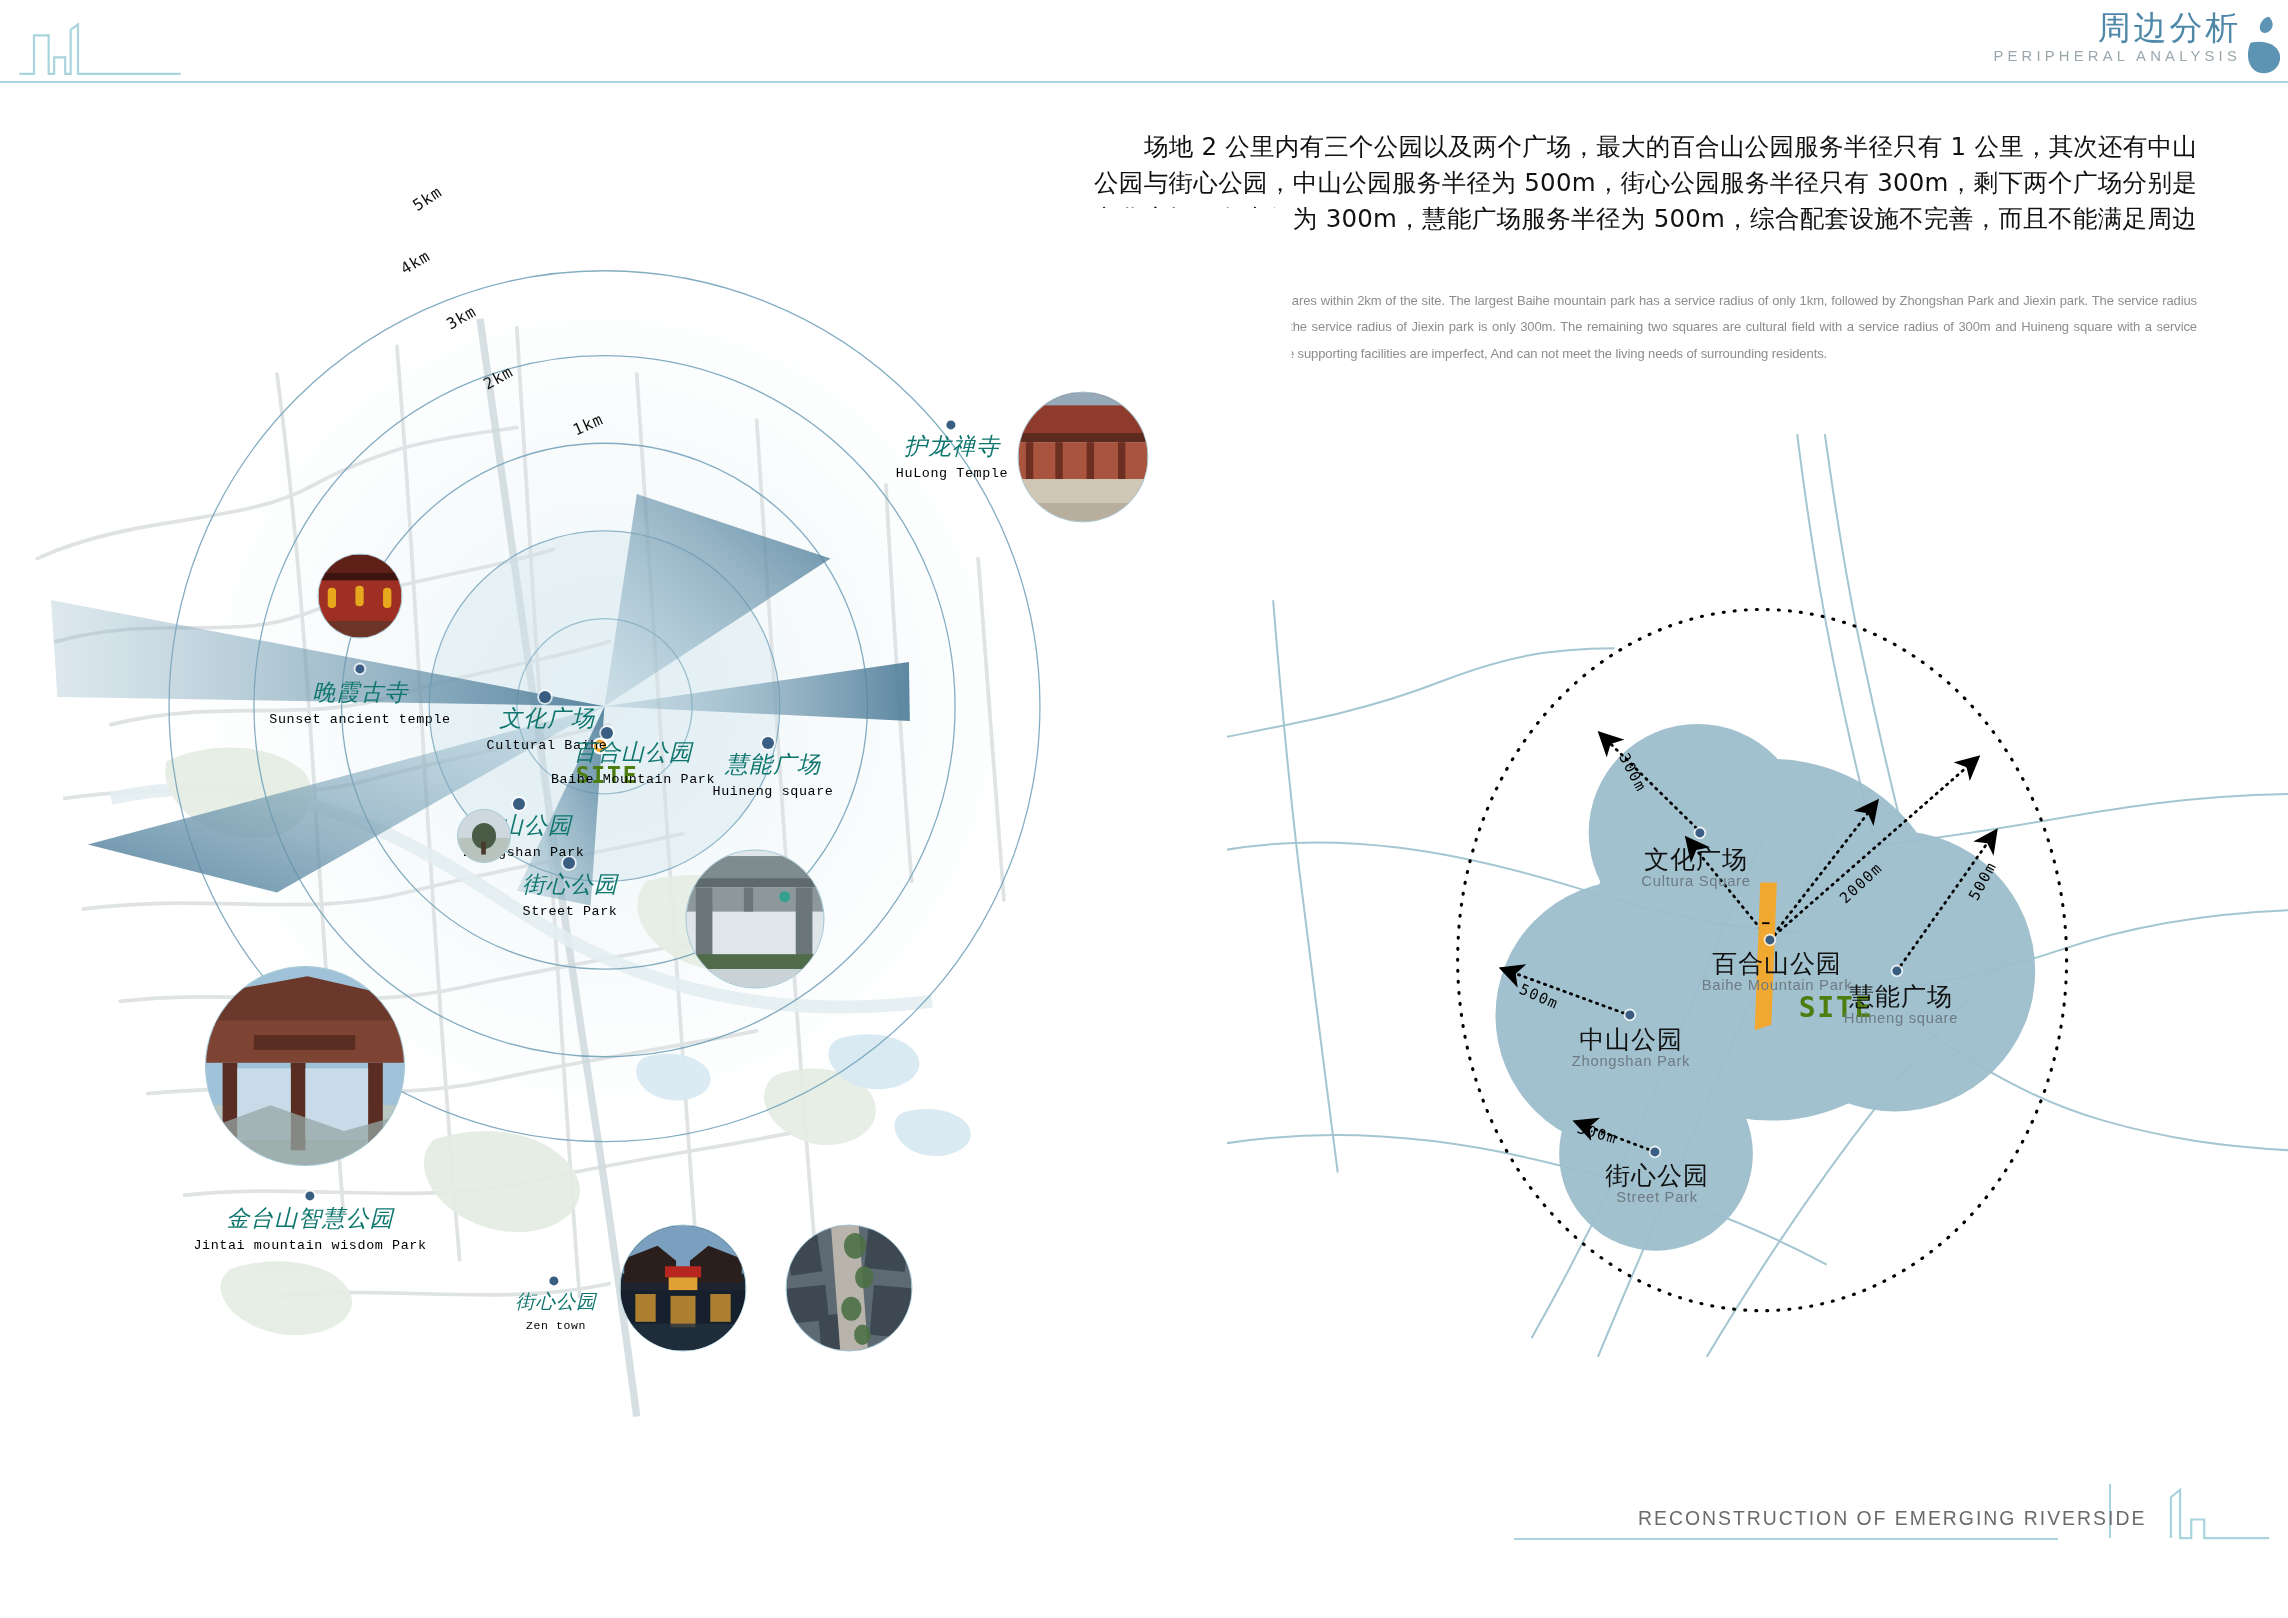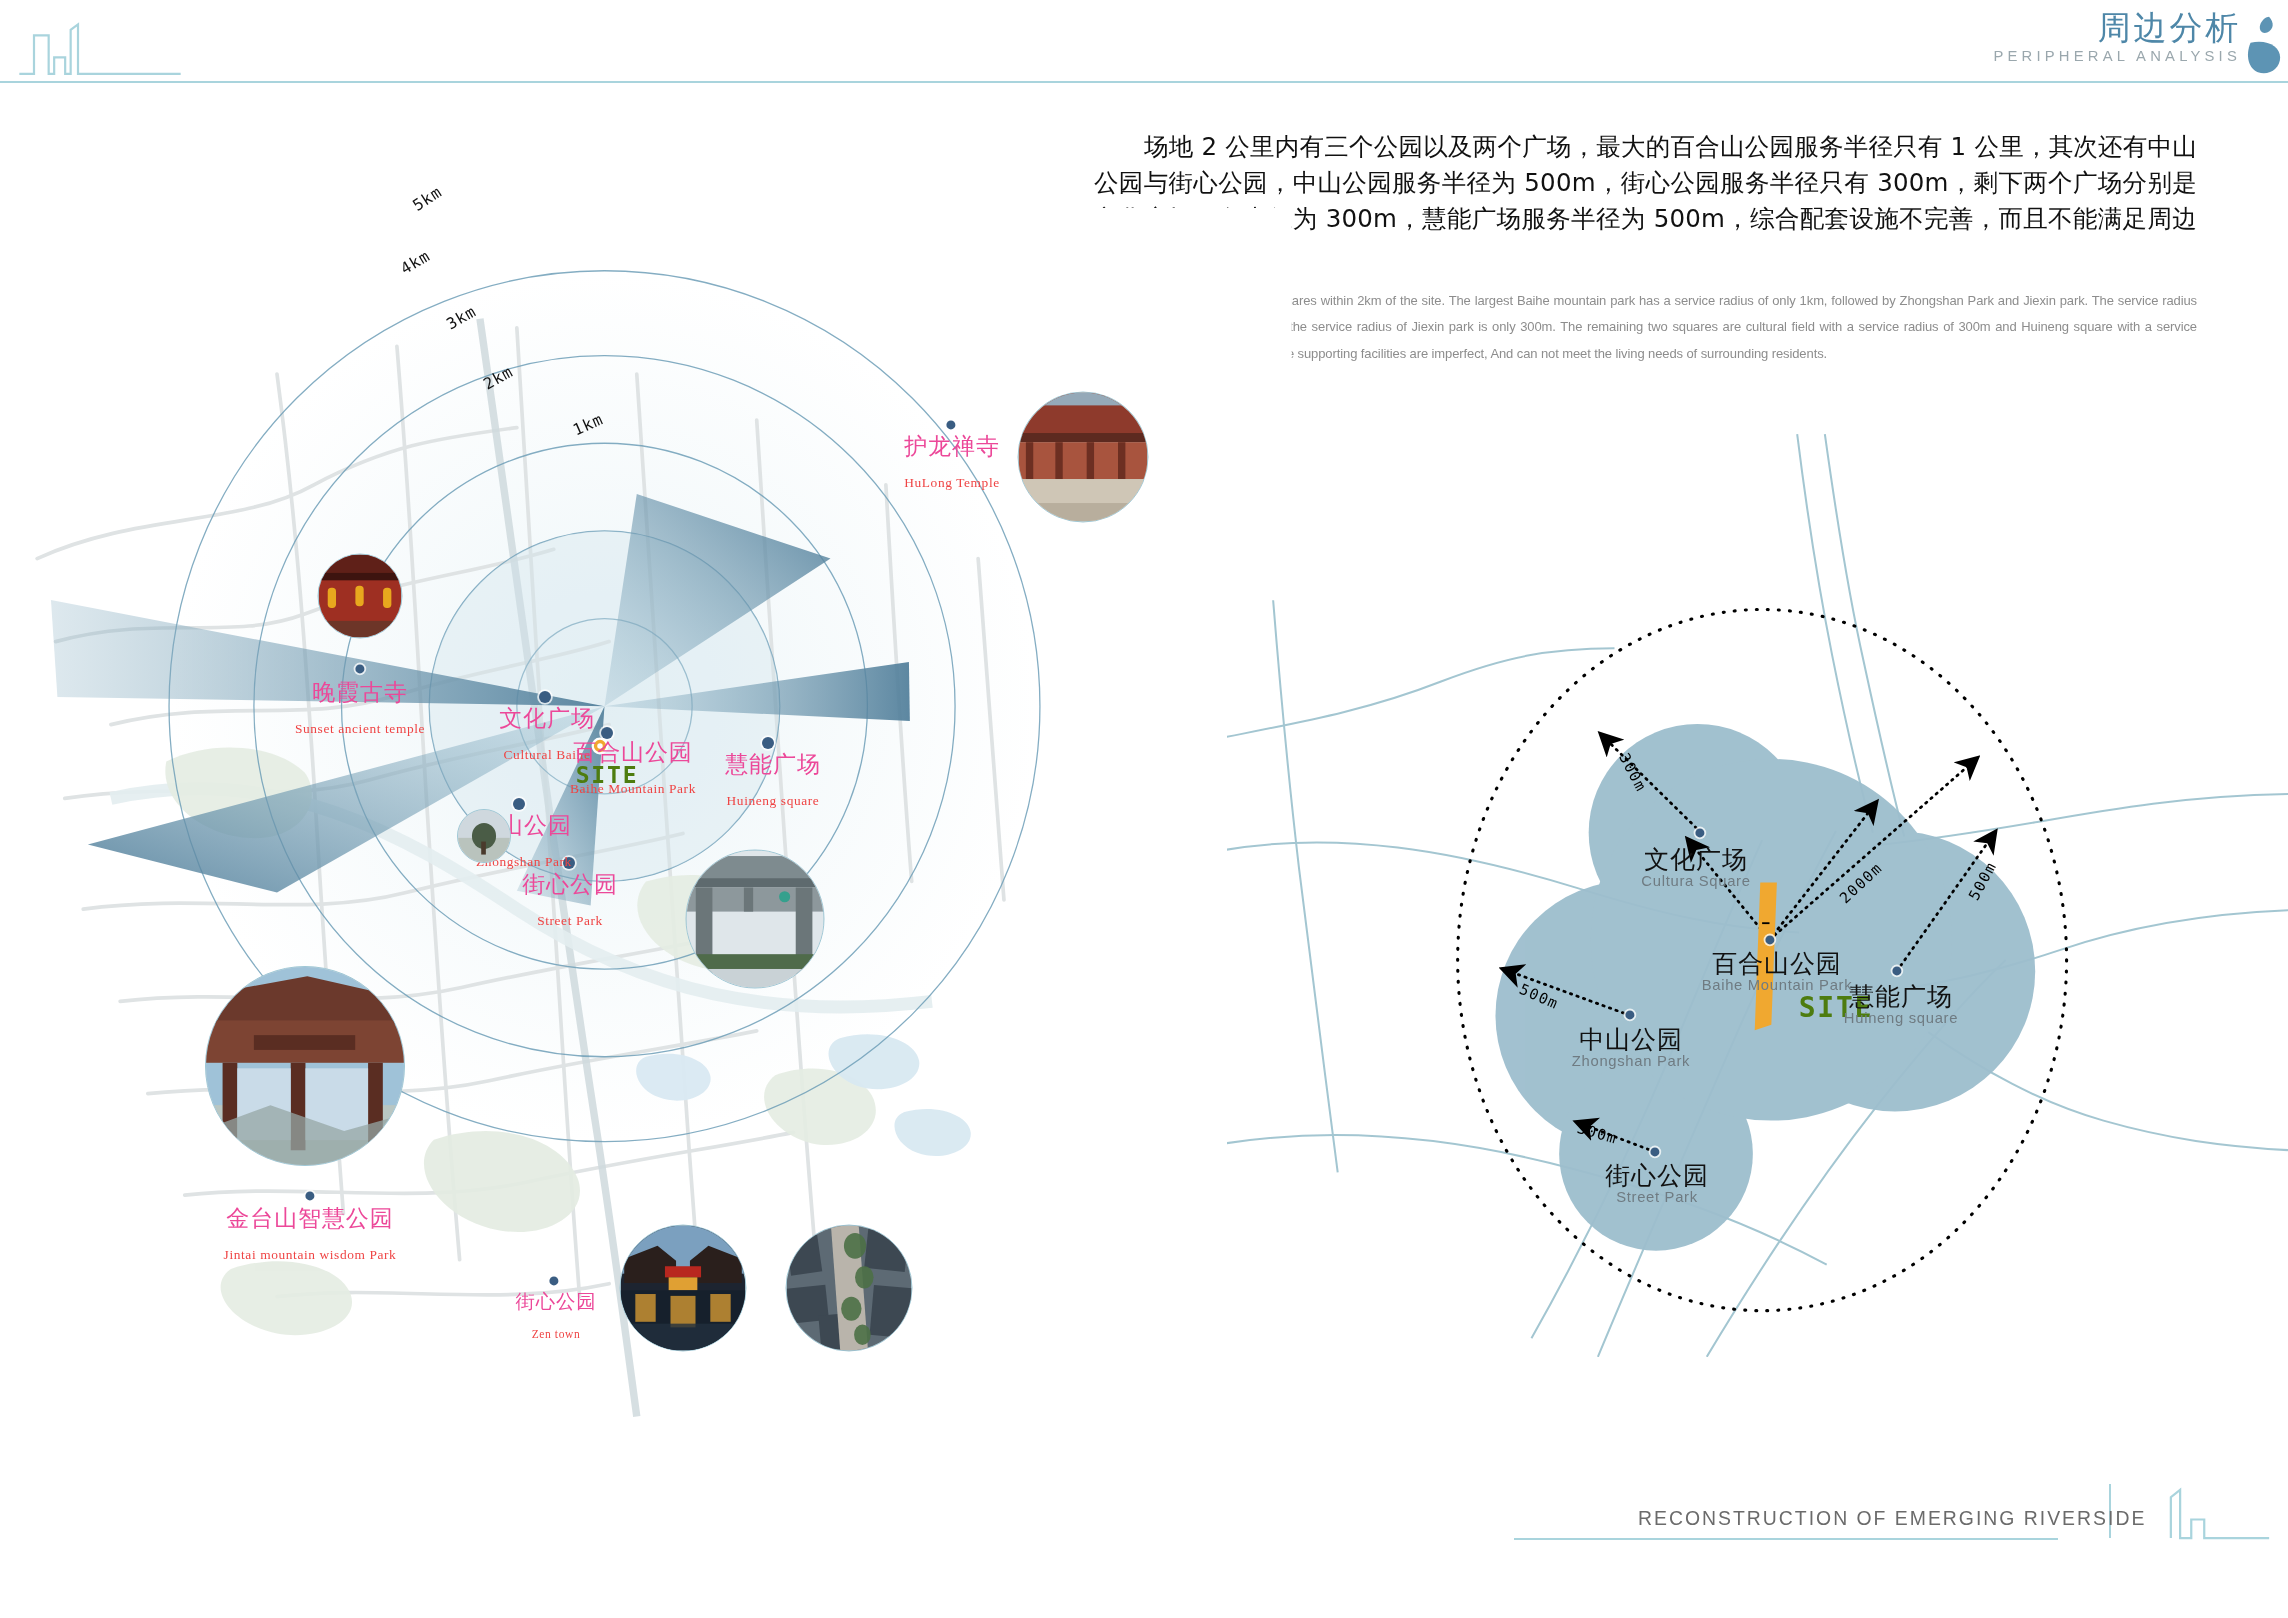--- a/index.html
+++ b/index.html
@@ -29,24 +29,24 @@
   .desc-en{margin-top:15.7px;font-size:13px;line-height:2.05;color:#8d8d8d;
            text-align:justify;font-family:"Liberation Sans",sans-serif;
            letter-spacing:-0.1px;}
 
   
   .mapL{position:absolute;left:0px;top:208px;width:1292px;height:1227px;}
   .mapL svg{position:absolute;left:0;top:0;}
 
   .lbl{position:absolute;text-align:center;transform:translate(-50%,0);
        white-space:nowrap;pointer-events:none;}
-  .lbl .cn{font-size:23px;color:#ec4899;line-height:1.0;
-           font-family:"DejaVu Sans","Liberation Sans",sans-serif;letter-spacing:0.9px;}
-  .lbl .en{font-size:13.4px;color:#ef4444;line-height:1.15;margin-top:17px;
-           font-family:Liberation Serif, serif;letter-spacing:0.6px;}
+  .lbl .cn{font-size:23px;color:#0f766e;line-height:1.0;
+           font-family:"DejaVu Sans","Liberation Sans",sans-serif;letter-spacing:0.9px;font-style:italic;}
+  .lbl .en{font-size:13.4px;color:#000000;line-height:1.15;margin-top:8px;
+           font-family:Liberation Mono, monospace;letter-spacing:0.6px;}
   .lbl.sm .cn{font-size:19.4px;}
   .lbl.sm .en{font-size:11.5px;}
 
   .sitetag{position:absolute;color:#4d7c0f;font-size:23px;letter-spacing:1.8px;
            font-family:"DejaVu Sans Mono","Liberation Mono",monospace;font-weight:700;
            transform:translate(-50%,0);white-space:nowrap;}
 
   .dot{position:absolute;width:12px;height:12px;border-radius:50%;
        background:#3a5d82;transform:translate(-50%,-50%);
        box-shadow:0 0 0 1.8px rgba(255,255,255,.75);}

